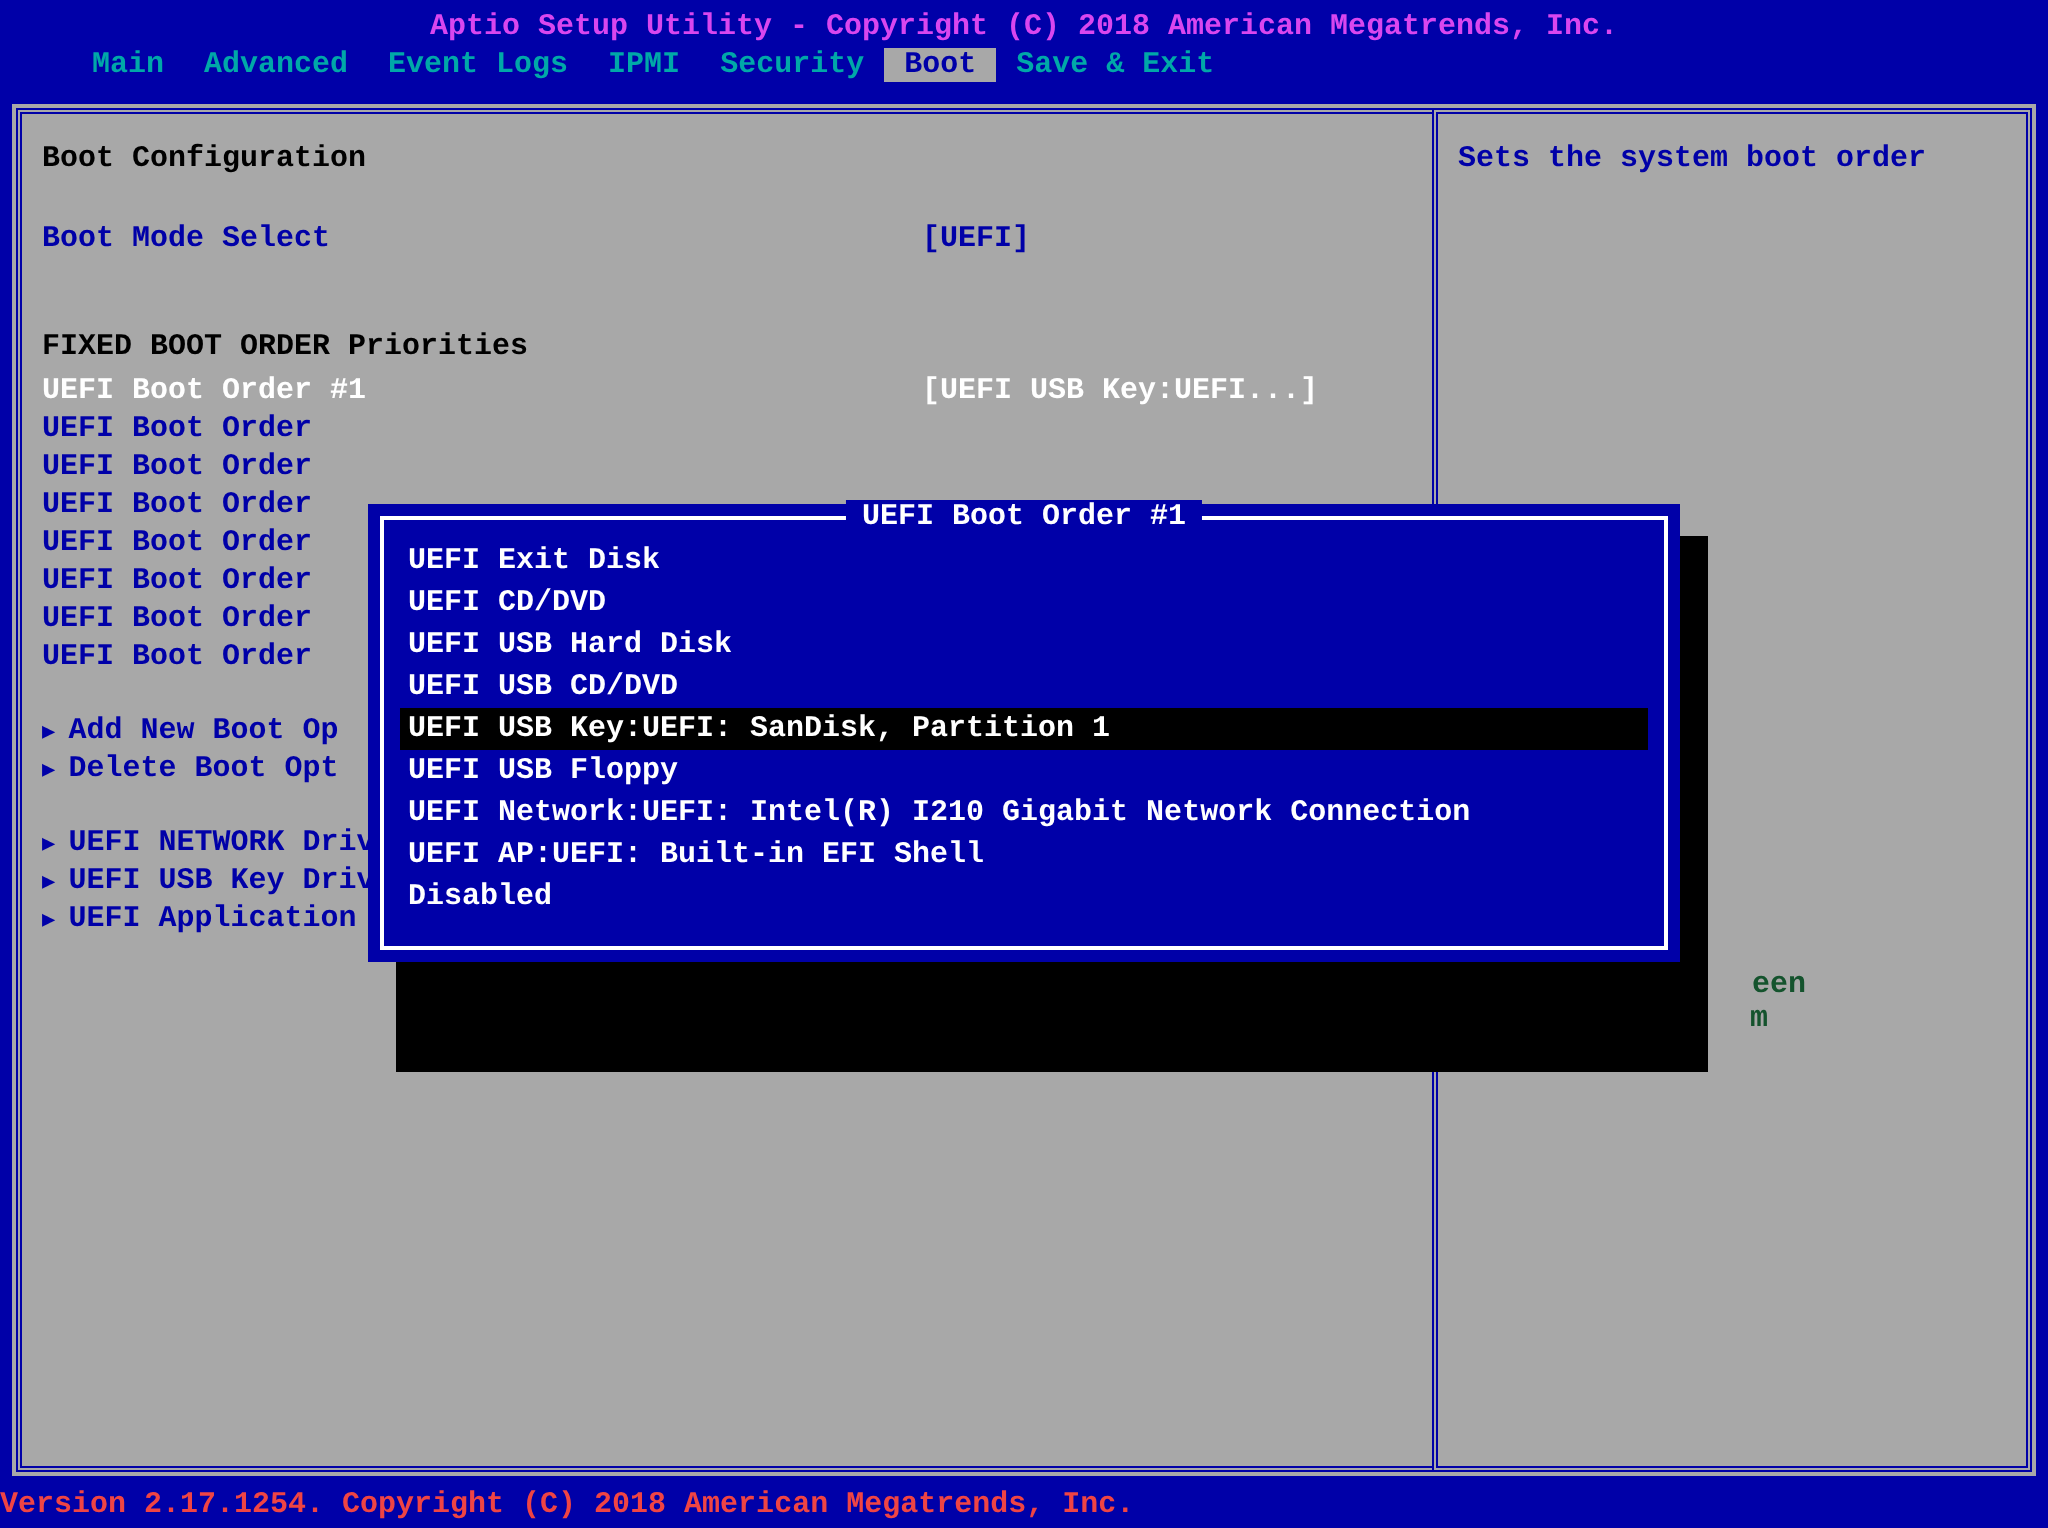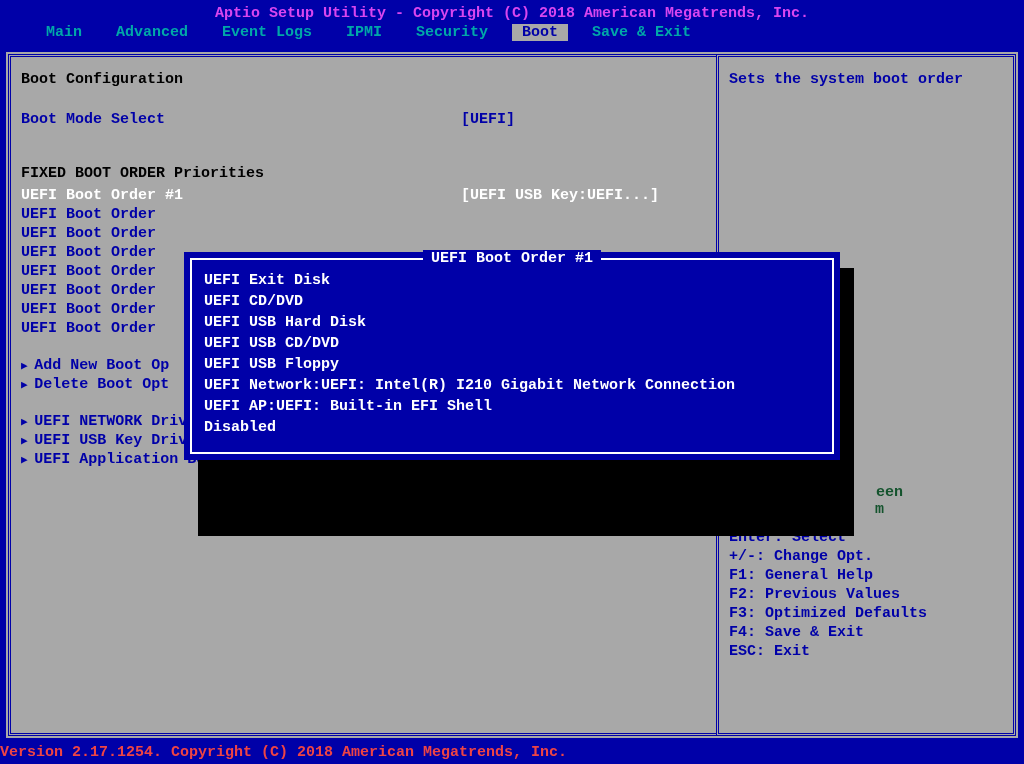--- a/index.html
+++ b/index.html
@@ -24,21 +24,21 @@
     padding: 3px 0;
   }
   .title-line {
     text-align: center;
     color: #d946ef;
     padding: 2px 0;
   }
   .menu-bar {
     display: flex;
     padding: 0 36px;
-    gap: 14px;
+    gap: 0;
   }
   .menu-item {
     color: #00a8a8;
     padding: 0 10px;
     cursor: pointer;
   }
   .menu-item.active {
     background: #a8a8a8;
     color: #0000a8;
   }
@@ -214,40 +214,32 @@
     <div class="spacer"></div>
     <div class="arrow-row">UEFI NETWORK Driv</div>
     <div class="arrow-row">UEFI USB Key Drive BBS Priorities</div>
     <div class="arrow-row">UEFI Application Boot Priorities</div>
   </div>
   <div class="right-panel">
     <div class="help-text">Sets the system boot order</div>
     <div style="height:396px"></div>
     <div class="partial-hidden" style="text-align:right;padding-right:100px">een</div>
     <div class="partial-hidden" style="text-align:right;padding-right:119px">m</div>
-    <div class="help-keys">
-      <div>Enter: Select</div>
-      <div>+/-: Change Opt.</div>
-      <div>F1: General Help</div>
-      <div>F2: Previous Values</div>
-      <div>F3: Optimized Defaults</div>
-      <div>F4: Save &amp; Exit</div>
-      <div>ESC: Exit</div>
-    </div>
   </div>
 </div>
 
 <div class="popup-shadow"></div>
 <div class="popup">
   <div class="popup-inner">
     <div class="popup-title">UEFI Boot Order #1</div>
     <div class="popup-item">UEFI Exit Disk</div>
     <div class="popup-item">UEFI CD/DVD</div>
     <div class="popup-item">UEFI USB Hard Disk</div>
     <div class="popup-item">UEFI USB CD/DVD</div>
+    <div class="popup-item selected">UEFI USB Key:UEFI: SanDisk, Partition 1</div>
     <div class="popup-item">UEFI USB Floppy</div>
     <div class="popup-item">UEFI Network:UEFI: Intel(R) I210 Gigabit  Network Connection</div>
     <div class="popup-item">UEFI AP:UEFI: Built-in EFI Shell</div>
     <div class="popup-item">Disabled</div>
   </div>
 </div>
 
 <div class="footer-bar">
   <span>Version 2.17.1254. Copyright (C) 2018 American Megatrends, Inc.</span>
 </div>

